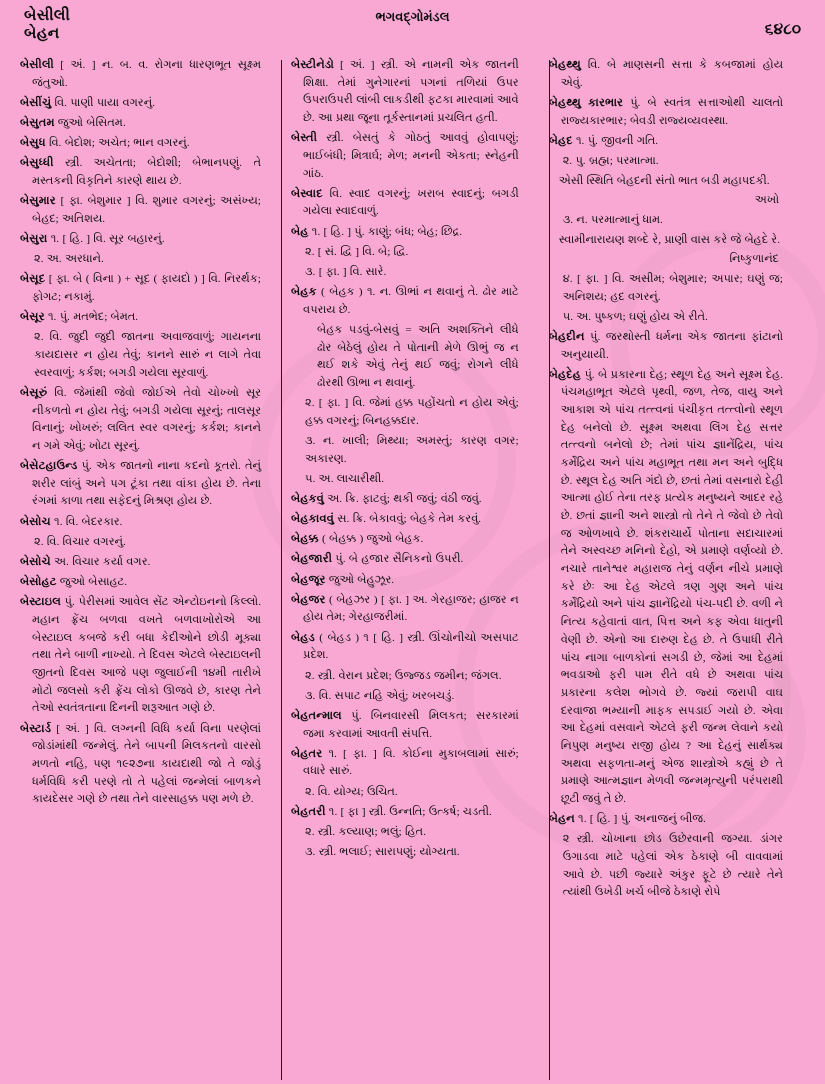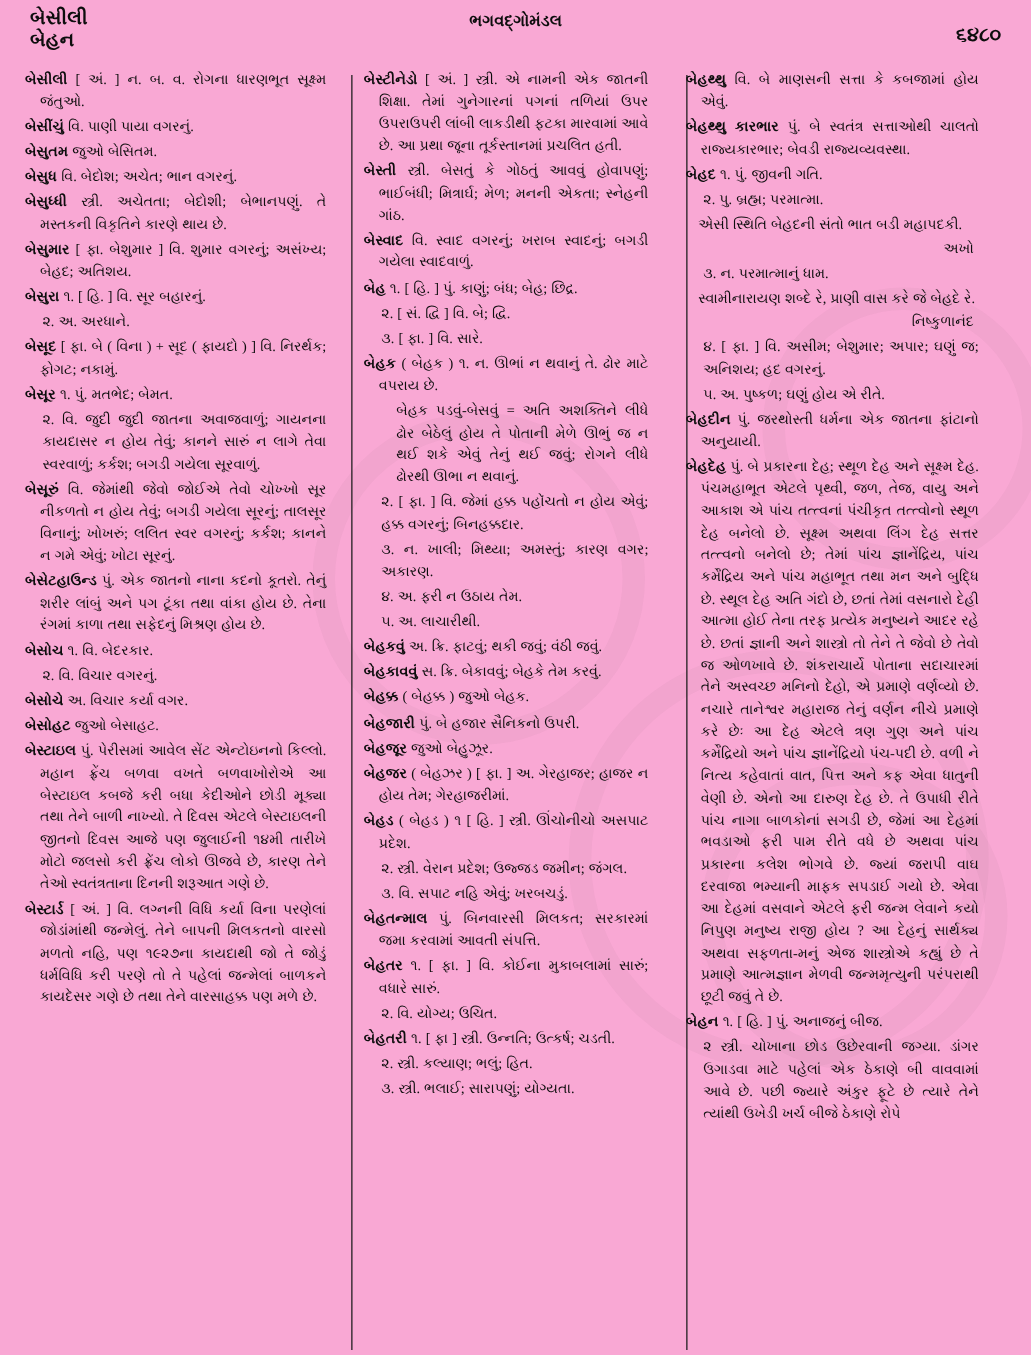--- a/index.html
+++ b/index.html
@@ -168,21 +168,20 @@
         <p class="entry"><span class="hw">બેસ્ટીનેડો</span><span> [ અં. ] સ્ત્રી. એ નામની એક જાતની શિક્ષા. તેમાં ગુનેગારનાં પગનાં તળિયાં ઉપર ઉપરાઉપરી લાંબી લાકડીથી ફટકા મારવામાં આવે છે. આ પ્રથા જૂના તૂર્કસ્તાનમાં પ્રચલિત હતી.</span></p>
         <p class="entry"><span class="hw">બેસ્તી</span><span> સ્ત્રી. બેસતું કે ગોઠતું આવવું હોવાપણું; ભાઈબંધી; મિત્રાર્ઘ; મેળ; મનની એકતા; સ્નેહની ગાંઠ.</span></p>
         <p class="entry"><span class="hw">બેસ્વાદ</span><span> વિ. સ્વાદ વગરનું; ખરાબ સ્વાદનું; બગડી ગયેલા સ્વાદવાળું.</span></p>
         <p class="entry"><span class="hw">બેહ</span><span> ૧. [ હિ. ] પું. કાણું; બંધ; બેહ; છિદ્ર.</span></p>
         <p class="entry sub">૨. [ સં. દ્વિ ] વિ. બે; દ્વિ.</p>
         <p class="entry sub">૩. [ ફા. ] વિ. સારે.</p>
         <p class="entry"><span class="hw">બેહક</span><span> ( બેહક ) ૧. ન. ઊભાં ન થવાનું તે. ઢોર માટે વપરાય છે.</span></p>
         <p class="entry quote">બેહક પડવું-બેસવું = અતિ અશક્તિને લીધે ઢોર બેઠેલું હોય તે પોતાની મેળે ઊભું જ ન થઈ શકે એવું તેનું થઈ જવું; રોગને લીધે ઢોરથી ઊભા ન થવાનું.</p>
         <p class="entry sub">૨. [ ફા. ] વિ. જેમાં હક્ક પહોંચતો ન હોય એવું; હક્ક વગરનું; બિનહક્કદાર.</p>
         <p class="entry sub">૩. ન. ખાલી; મિથ્યા; અમસ્તું; કારણ વગર; અકારણ.</p>
-        <p class="entry sub">૪. અ. ફરી ન ઉઠાય તેમ.</p>
         <p class="entry sub">૫. અ. લાચારીથી.</p>
         <p class="entry"><span class="hw">બેહકવું</span><span> અ. ક્રિ. ફાટવું; થકી જવું; વંઠી જવું.</span></p>
         <p class="entry"><span class="hw">બેહકાવવું</span><span> સ. ક્રિ. બેકાવવું; બેહકે તેમ કરવું.</span></p>
         <p class="entry"><span class="hw">બેહક્ક</span><span> ( બેહક્ક ) જુઓ બેહક.</span></p>
         <p class="entry"><span class="hw">બેહજારી</span><span> પું. બે હજાર સૈનિકનો ઉપરી.</span></p>
         <p class="entry"><span class="hw">બેહજૂર</span><span> જુઓ બેહુઝૂર.</span></p>
         <p class="entry"><span class="hw">બેહજર</span><span> ( બેહઝર ) [ ફા. ] અ. ગેરહાજર; હાજર ન હોય તેમ; ગેરહાજરીમાં.</span></p>
         <p class="entry"><span class="hw">બેહડ</span><span> ( બેહડ ) ૧ [ હિ. ] સ્ત્રી. ઊંચોનીચો અસપાટ પ્રદેશ.</span></p>
         <p class="entry sub">૨. સ્ત્રી. વેરાન પ્રદેશ; ઉજ્જડ જમીન; જંગલ.</p>
         <p class="entry sub">૩. વિ. સપાટ નહિ એવું; ખરબચડું.</p>

